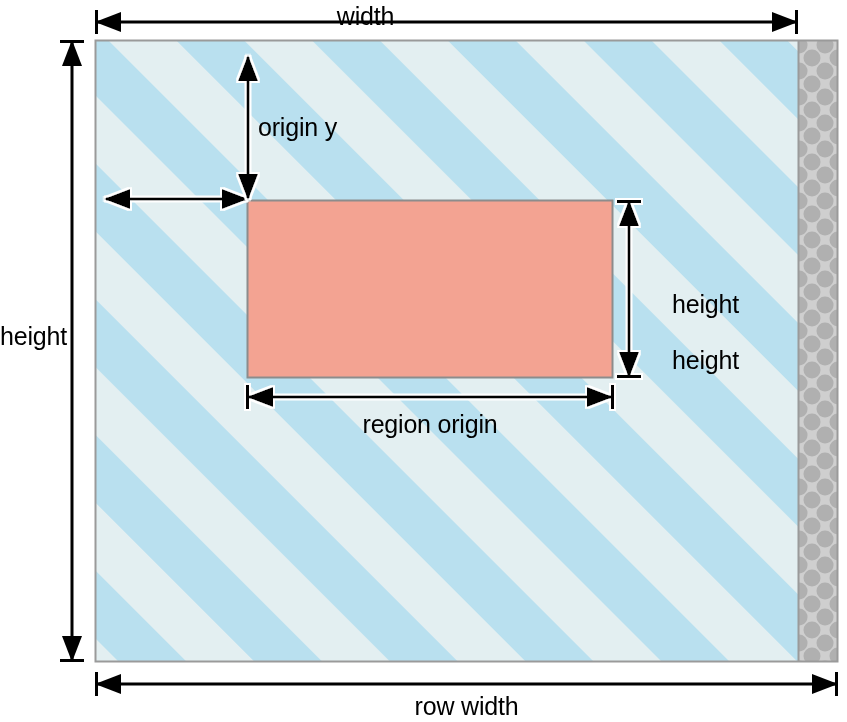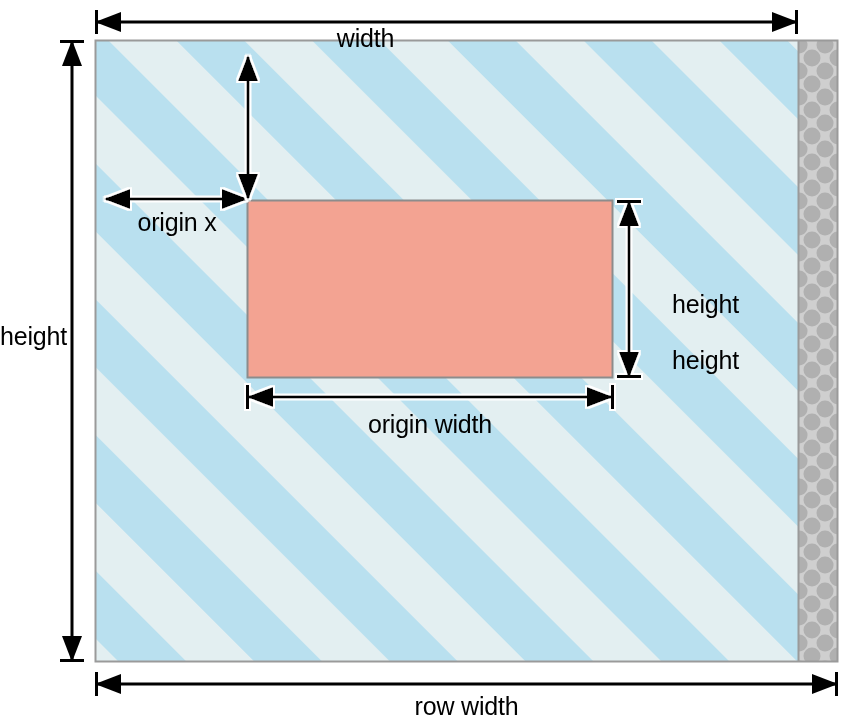--- a/index.html
+++ b/index.html
@@ -148,28 +148,28 @@
 
     <g stroke="#000" fill="#000">
       <line x1="96" y1="684" x2="837" y2="684" stroke-width="3"></line>
       <polygon points="95,684 121,674 121,694" stroke="none"></polygon>
       <polygon points="838,684 812,674 812,694" stroke="none"></polygon>
       <line x1="96.5" y1="672" x2="96.5" y2="696" stroke-width="3"></line>
       <line x1="836.5" y1="672" x2="836.5" y2="696" stroke-width="3"></line>
     </g>
   </svg>
 
-  <div class="dim-label center" style="left:0px; top:2px; width:731px;margin-top:22px;">width</div>
+  <div class="dim-label center" style="left:0px; top:2px; width:731px;">width</div>
 
   <div class="dim-label left" style="left:0px; top:322px; width:70px;">height</div>
 
-  <div class="dim-label center" style="left:104px; top:208px; width:146px;">origin x</div>
 
+  <div class="dim-label left" style="left:258px; top:113px; width:150px;">origin y</div>
 
-  <div class="dim-label center" style="left:247px; top:410px; width:366px;">origin width</div>
+  <div class="dim-label center" style="left:247px; top:410px; width:366px;">region origin</div>
 
   <div class="dim-label left" style="left:645px; top:262px; width:150px;">
     <span>height</span><br>
     <span>height</span>
   </div>
 
   <div class="dim-label center" style="left:95px; top:692px; width:743px;">row width</div>
 
 </div>
 

